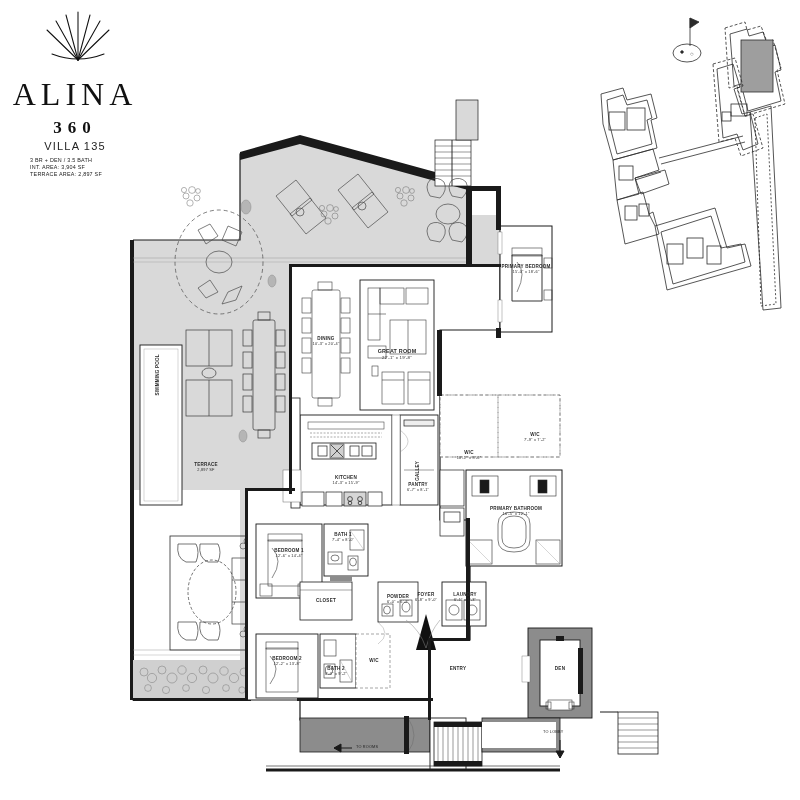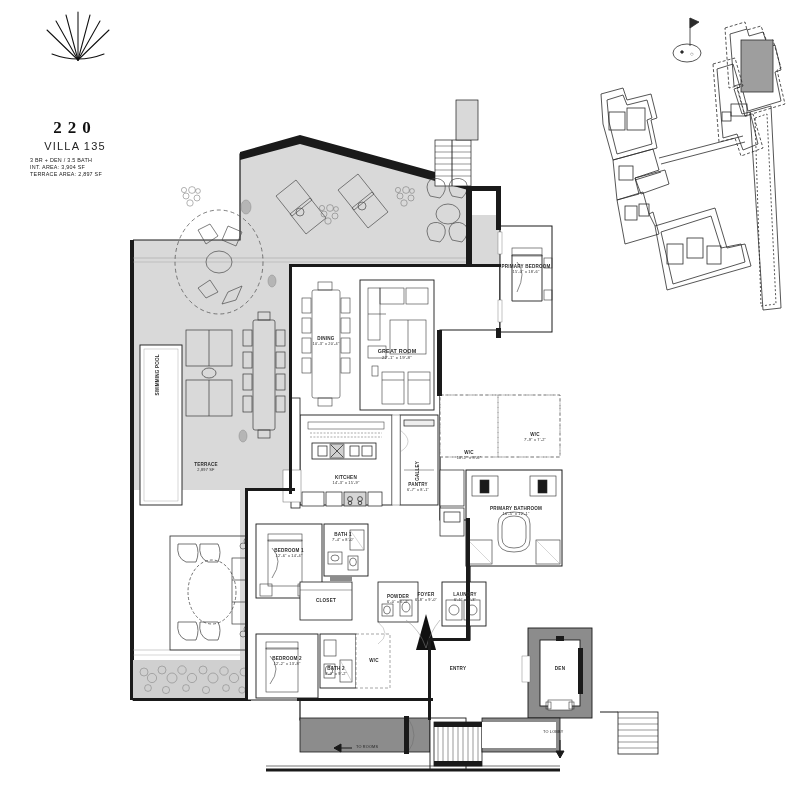--- a/index.html
+++ b/index.html
@@ -48,21 +48,22 @@
         <line x1="50" y1="52" x2="50" y2="4"></line>
         <line x1="50" y1="52" x2="38" y2="7"></line>
         <line x1="50" y1="52" x2="62" y2="7"></line>
         <line x1="50" y1="52" x2="28" y2="13"></line>
         <line x1="50" y1="52" x2="72" y2="13"></line>
         <line x1="50" y1="52" x2="19" y2="22"></line>
         <line x1="50" y1="52" x2="81" y2="22"></line>
         <path d="M24 46 Q50 56 76 46" stroke-width="1.1"></path>
       </g>
     </svg>
-    <div class="unit-no">220</div>
+    <div class="brand-title">ALINA</div>
+    <div class="unit-no">360</div>
     <div class="villa">VILLA 135</div>
     <div class="specs">
       <div>3 BR + DEN / 3.5 BATH</div>
       <div>INT. AREA:        3,904 SF</div>
       <div>TERRACE AREA:  2,897 SF</div>
     </div>
   </div>
 
   <div class="kp-wrap">
     <svg viewBox="0 0 200 340" width="200" height="340">

